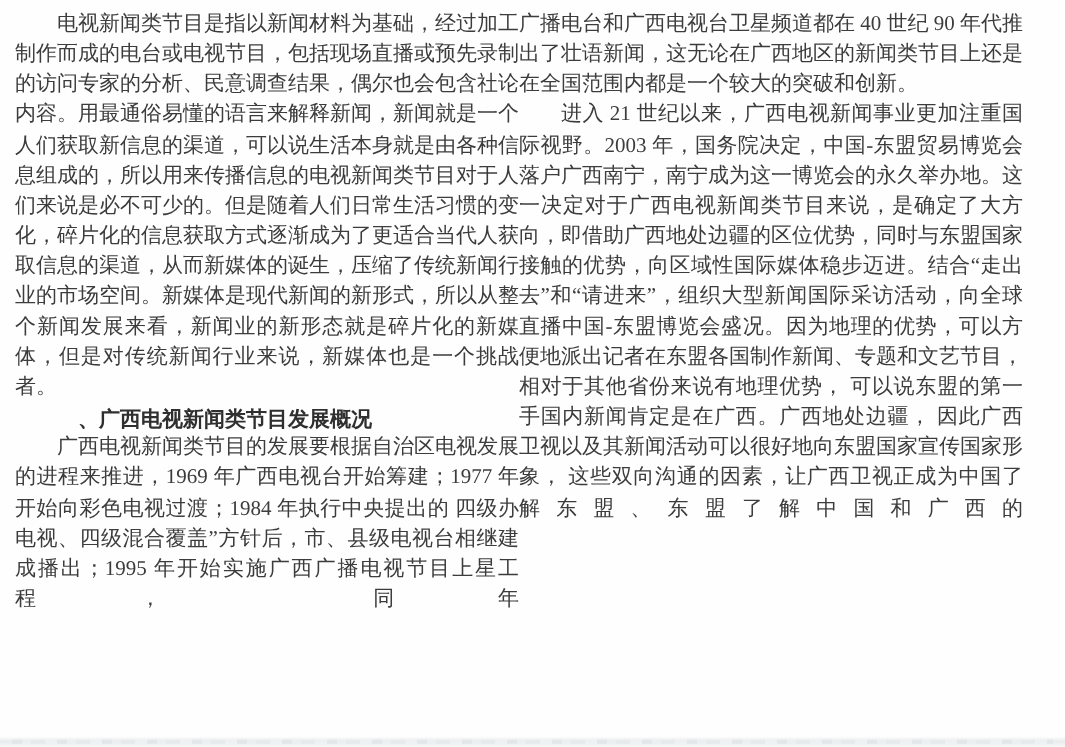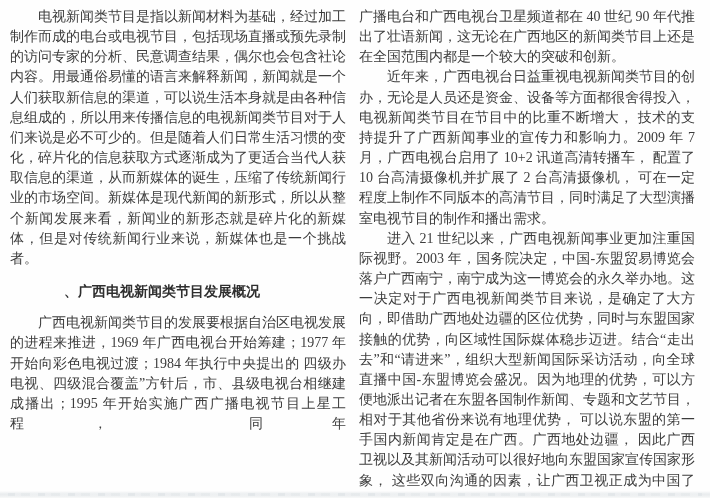--- a/index.html
+++ b/index.html
@@ -14,21 +14,20 @@
     position: relative;
     width: 710px;
     height: 498px;
     background: #fefefe;
   }
   .columns {
     position: absolute;
     top: 7px;
     left: 10px;
     display: flex;
-    gap: 13px;
   }
   .col {
     width: 336px;
     height: 485px;
     overflow: hidden;
     font-family: "Liberation Serif", "DejaVu Serif", serif;
     font-size: 14px;
     line-height: 20.15px;
     color: #3c3c3c;
     text-align: justify;
@@ -38,21 +37,21 @@
     margin: 0;
     padding: 0;
   }
   .indent {
     text-indent: 2em;
   }
   .justify-last {
     text-align-last: justify;
   }
   .heading {
-    margin: 12px;
+    margin: 0;
     padding: 0;
     font-family: "Liberation Sans", "DejaVu Sans", sans-serif;
     font-size: 14px;
     font-weight: 700;
     line-height: 20.15px;
     text-indent: 3em;
     color: #2f2f2f;
   }
   .bottom-artifact {
     position: absolute;
@@ -84,20 +83,19 @@
   <div class="columns">
 
     <div class="col">
       <p class="para indent">电视新闻类节目是指以新闻材料为基础，经过加工制作而成的电台或电视节目，包括现场直播或预先录制的访问专家的分析、民意调查结果，偶尔也会包含社论内容。用最通俗易懂的语言来解释新闻，新闻就是一个人们获取新信息的渠道，可以说生活本身就是由各种信息组成的，所以用来传播信息的电视新闻类节目对于人们来说是必不可少的。但是随着人们日常生活习惯的变化，碎片化的信息获取方式逐渐成为了更适合当代人获取信息的渠道，从而新媒体的诞生，压缩了传统新闻行业的市场空间。新媒体是现代新闻的新形式，所以从整个新闻发展来看，新闻业的新形态就是碎片化的新媒体，但是对传统新闻行业来说，新媒体也是一个挑战者。</p>
       <h2 class="heading">、广西电视新闻类节目发展概况</h2>
       <p class="para indent justify-last">广西电视新闻类节目的发展要根据自治区电视发展的进程来推进，1969 年广西电视台开始筹建；1977 年开始向彩色电视过渡；1984 年执行中央提出的 四级办电视、四级混合覆盖”方针后，市、县级电视台相继建成播出；1995 年开始实施广西广播电视节目上星工程， 同年</p>
     </div>
 
     <div class="col">
       <p class="para">广播电台和广西电视台卫星频道都在 40 世纪 90 年代推出了壮语新闻，这无论在广西地区的新闻类节目上还是在全国范围内都是一个较大的突破和创新。</p>
-      <p class="para indent">近年来，广西电视台日益重视电视新闻类节目的创办，无论是人员还是资金、设备等方面都很舍得投入，电视新闻类节目在节目中的比重不断增大， 技术的支持提升了广西新闻事业的宣传力和影响力。2009 年 7 月，广西电视台启用了 10+2 讯道高清转播车， 配置了 10 台高清摄像机并扩展了 2 台高清摄像机， 可在一定程度上制作不同版本的高清节目，同时满足了大型演播室电视节目的制作和播出需求。</p>
       <p class="para indent justify-last">进入 21 世纪以来，广西电视新闻事业更加注重国际视野。2003 年，国务院决定，中国-东盟贸易博览会落户广西南宁，南宁成为这一博览会的永久举办地。这一决定对于广西电视新闻类节目来说，是确定了大方向，即借助广西地处边疆的区位优势，同时与东盟国家接触的优势，向区域性国际媒体稳步迈进。结合“走出去”和“请进来”，组织大型新闻国际采访活动，向全球直播中国-东盟博览会盛况。因为地理的优势，可以方便地派出记者在东盟各国制作新闻、专题和文艺节目，相对于其他省份来说有地理优势， 可以说东盟的第一手国内新闻肯定是在广西。广西地处边疆， 因此广西卫视以及其新闻活动可以很好地向东盟国家宣传国家形象， 这些双向沟通的因素，让广西卫视正成为中国了解东盟、东盟了解中国和广西的</p>
     </div>
 
   </div>
 
   <div class="bottom-artifact"></div>
 </div>
 
 </body></html>

